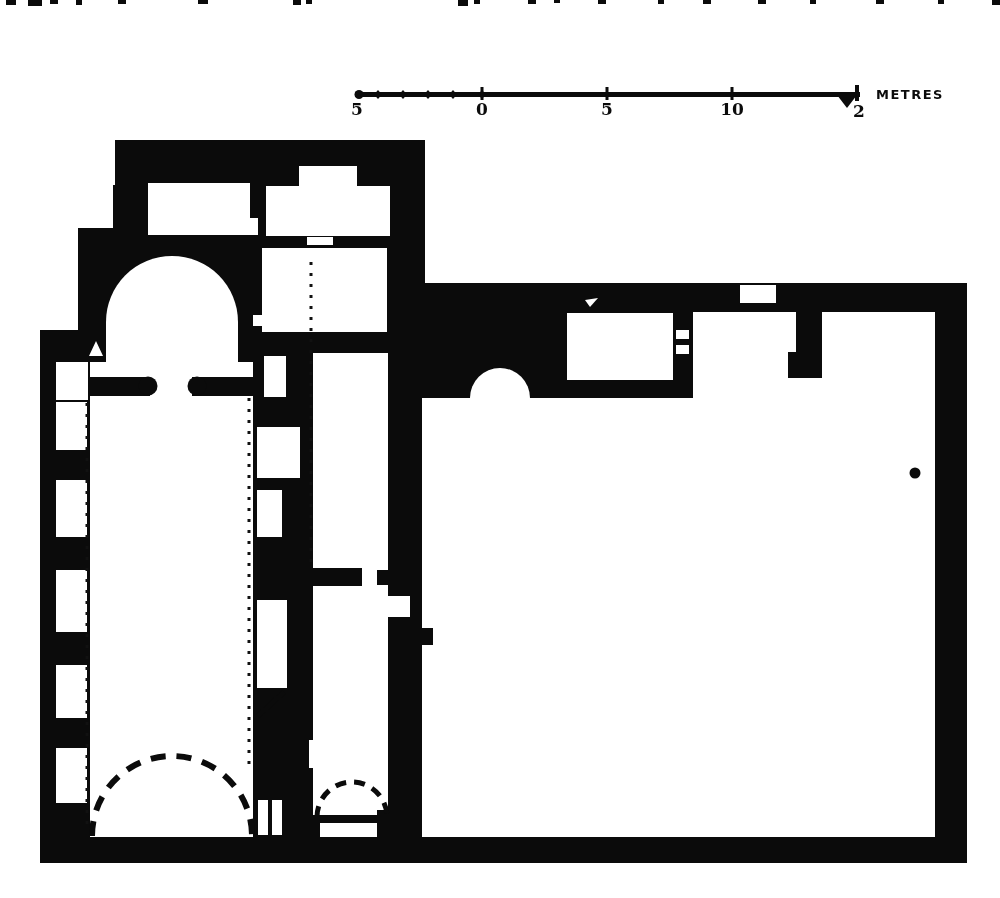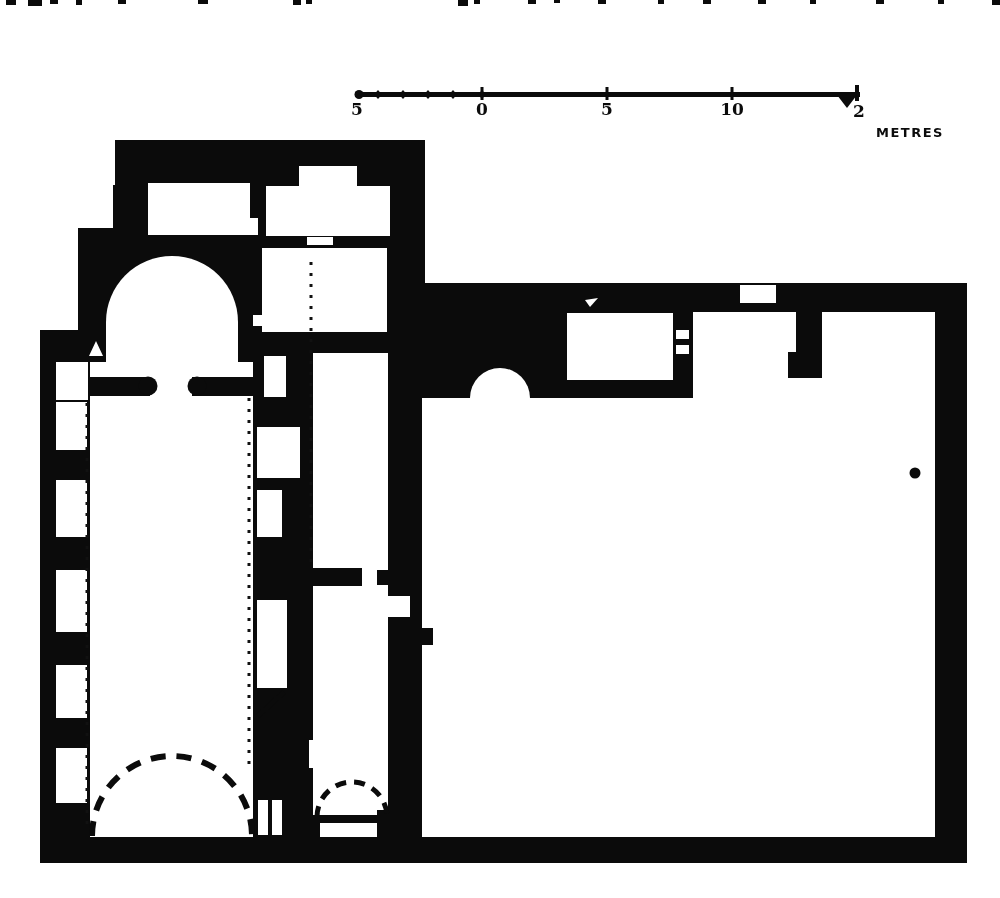--- a/index.html
+++ b/index.html
@@ -4,21 +4,21 @@
 <style>
   html,body{margin:0;padding:0;background:#ffffff;}
   .page{position:relative;width:1000px;height:898px;background:#ffffff;overflow:hidden;
         font-family:"DejaVu Sans",sans-serif;}
   svg{position:absolute;left:0;top:0;}
   .ink{fill:#0b0b0b;}
   .paper{fill:#ffffff;}
   .scale-label{position:absolute;transform:translateX(-50%);
     font:700 17px "DejaVu Serif",serif;color:#0b0b0b;letter-spacing:0;line-height:1;}
   .unit-label{position:absolute;font:700 13px "DejaVu Sans",sans-serif;
-    color:#0b0b0b;letter-spacing:1.5px;line-height:1;margin-top:38px;}
+    color:#0b0b0b;letter-spacing:1.5px;line-height:1;}
 </style>
 </head>
 <body>
 
 <div class="page">
 
   <svg width="1000" height="898" viewBox="0 0 1000 898">
 
     <g class="ink">
       <rect x="6" y="0" width="10" height="5"></rect>

